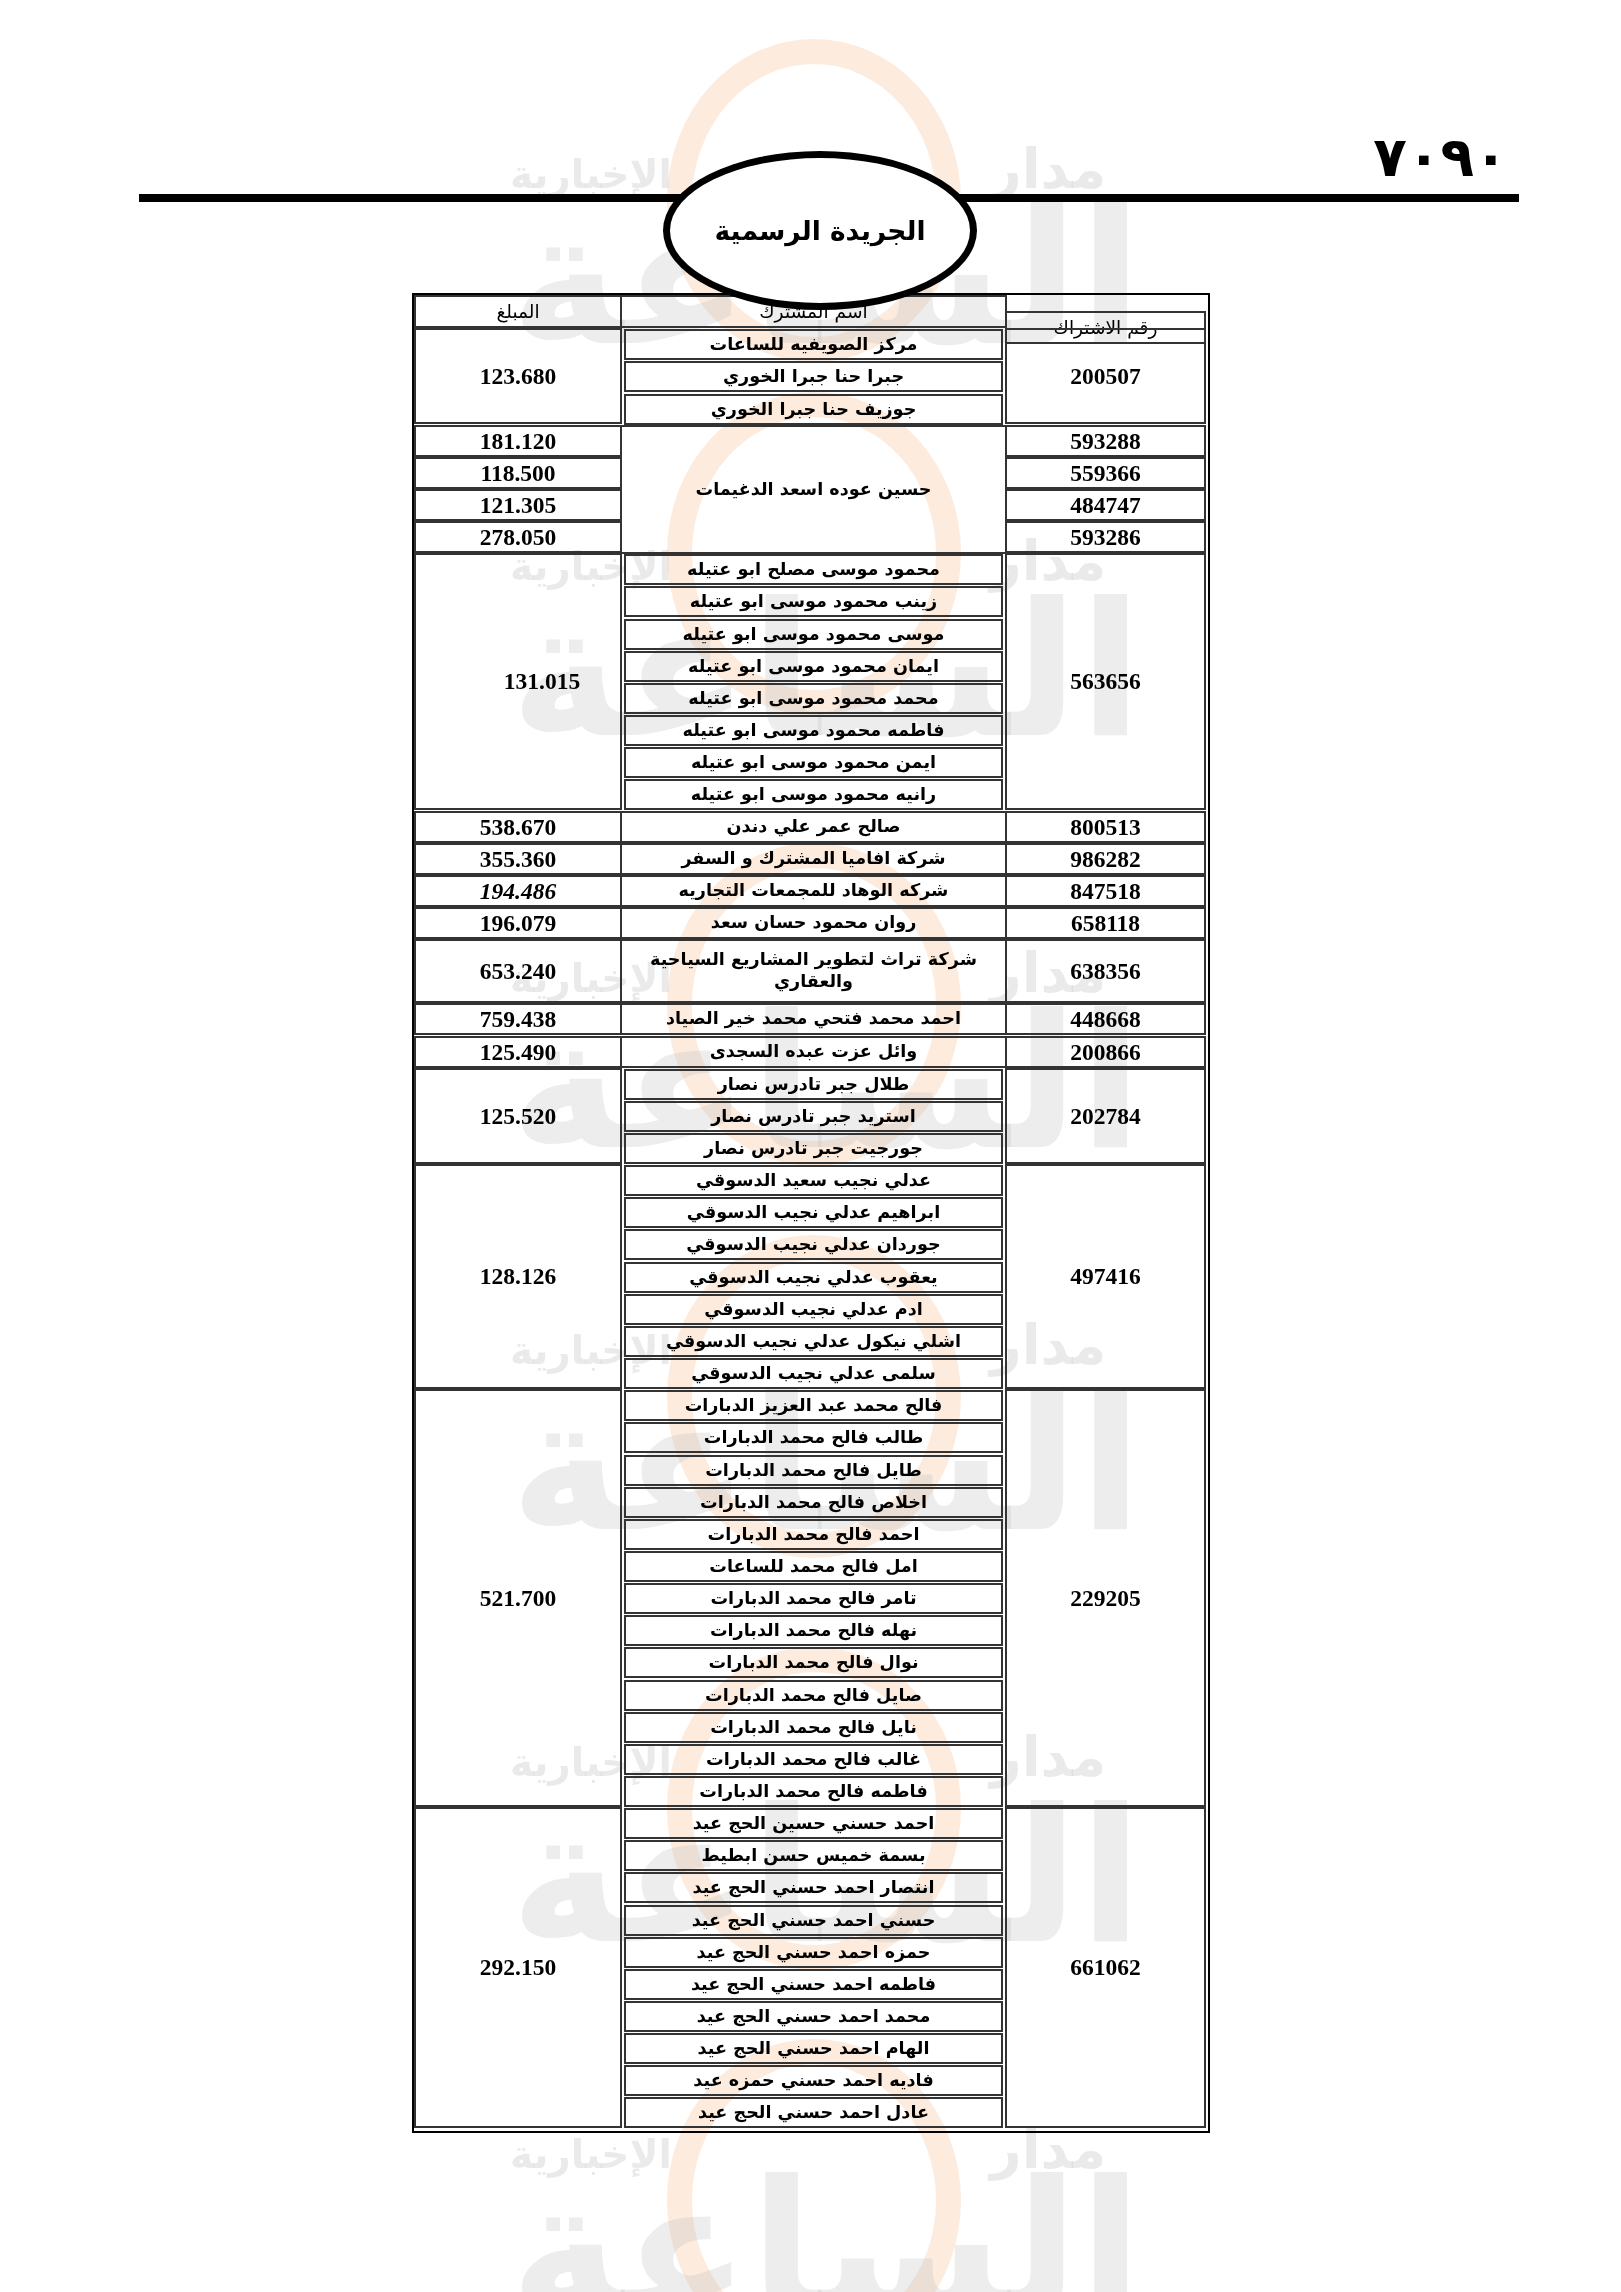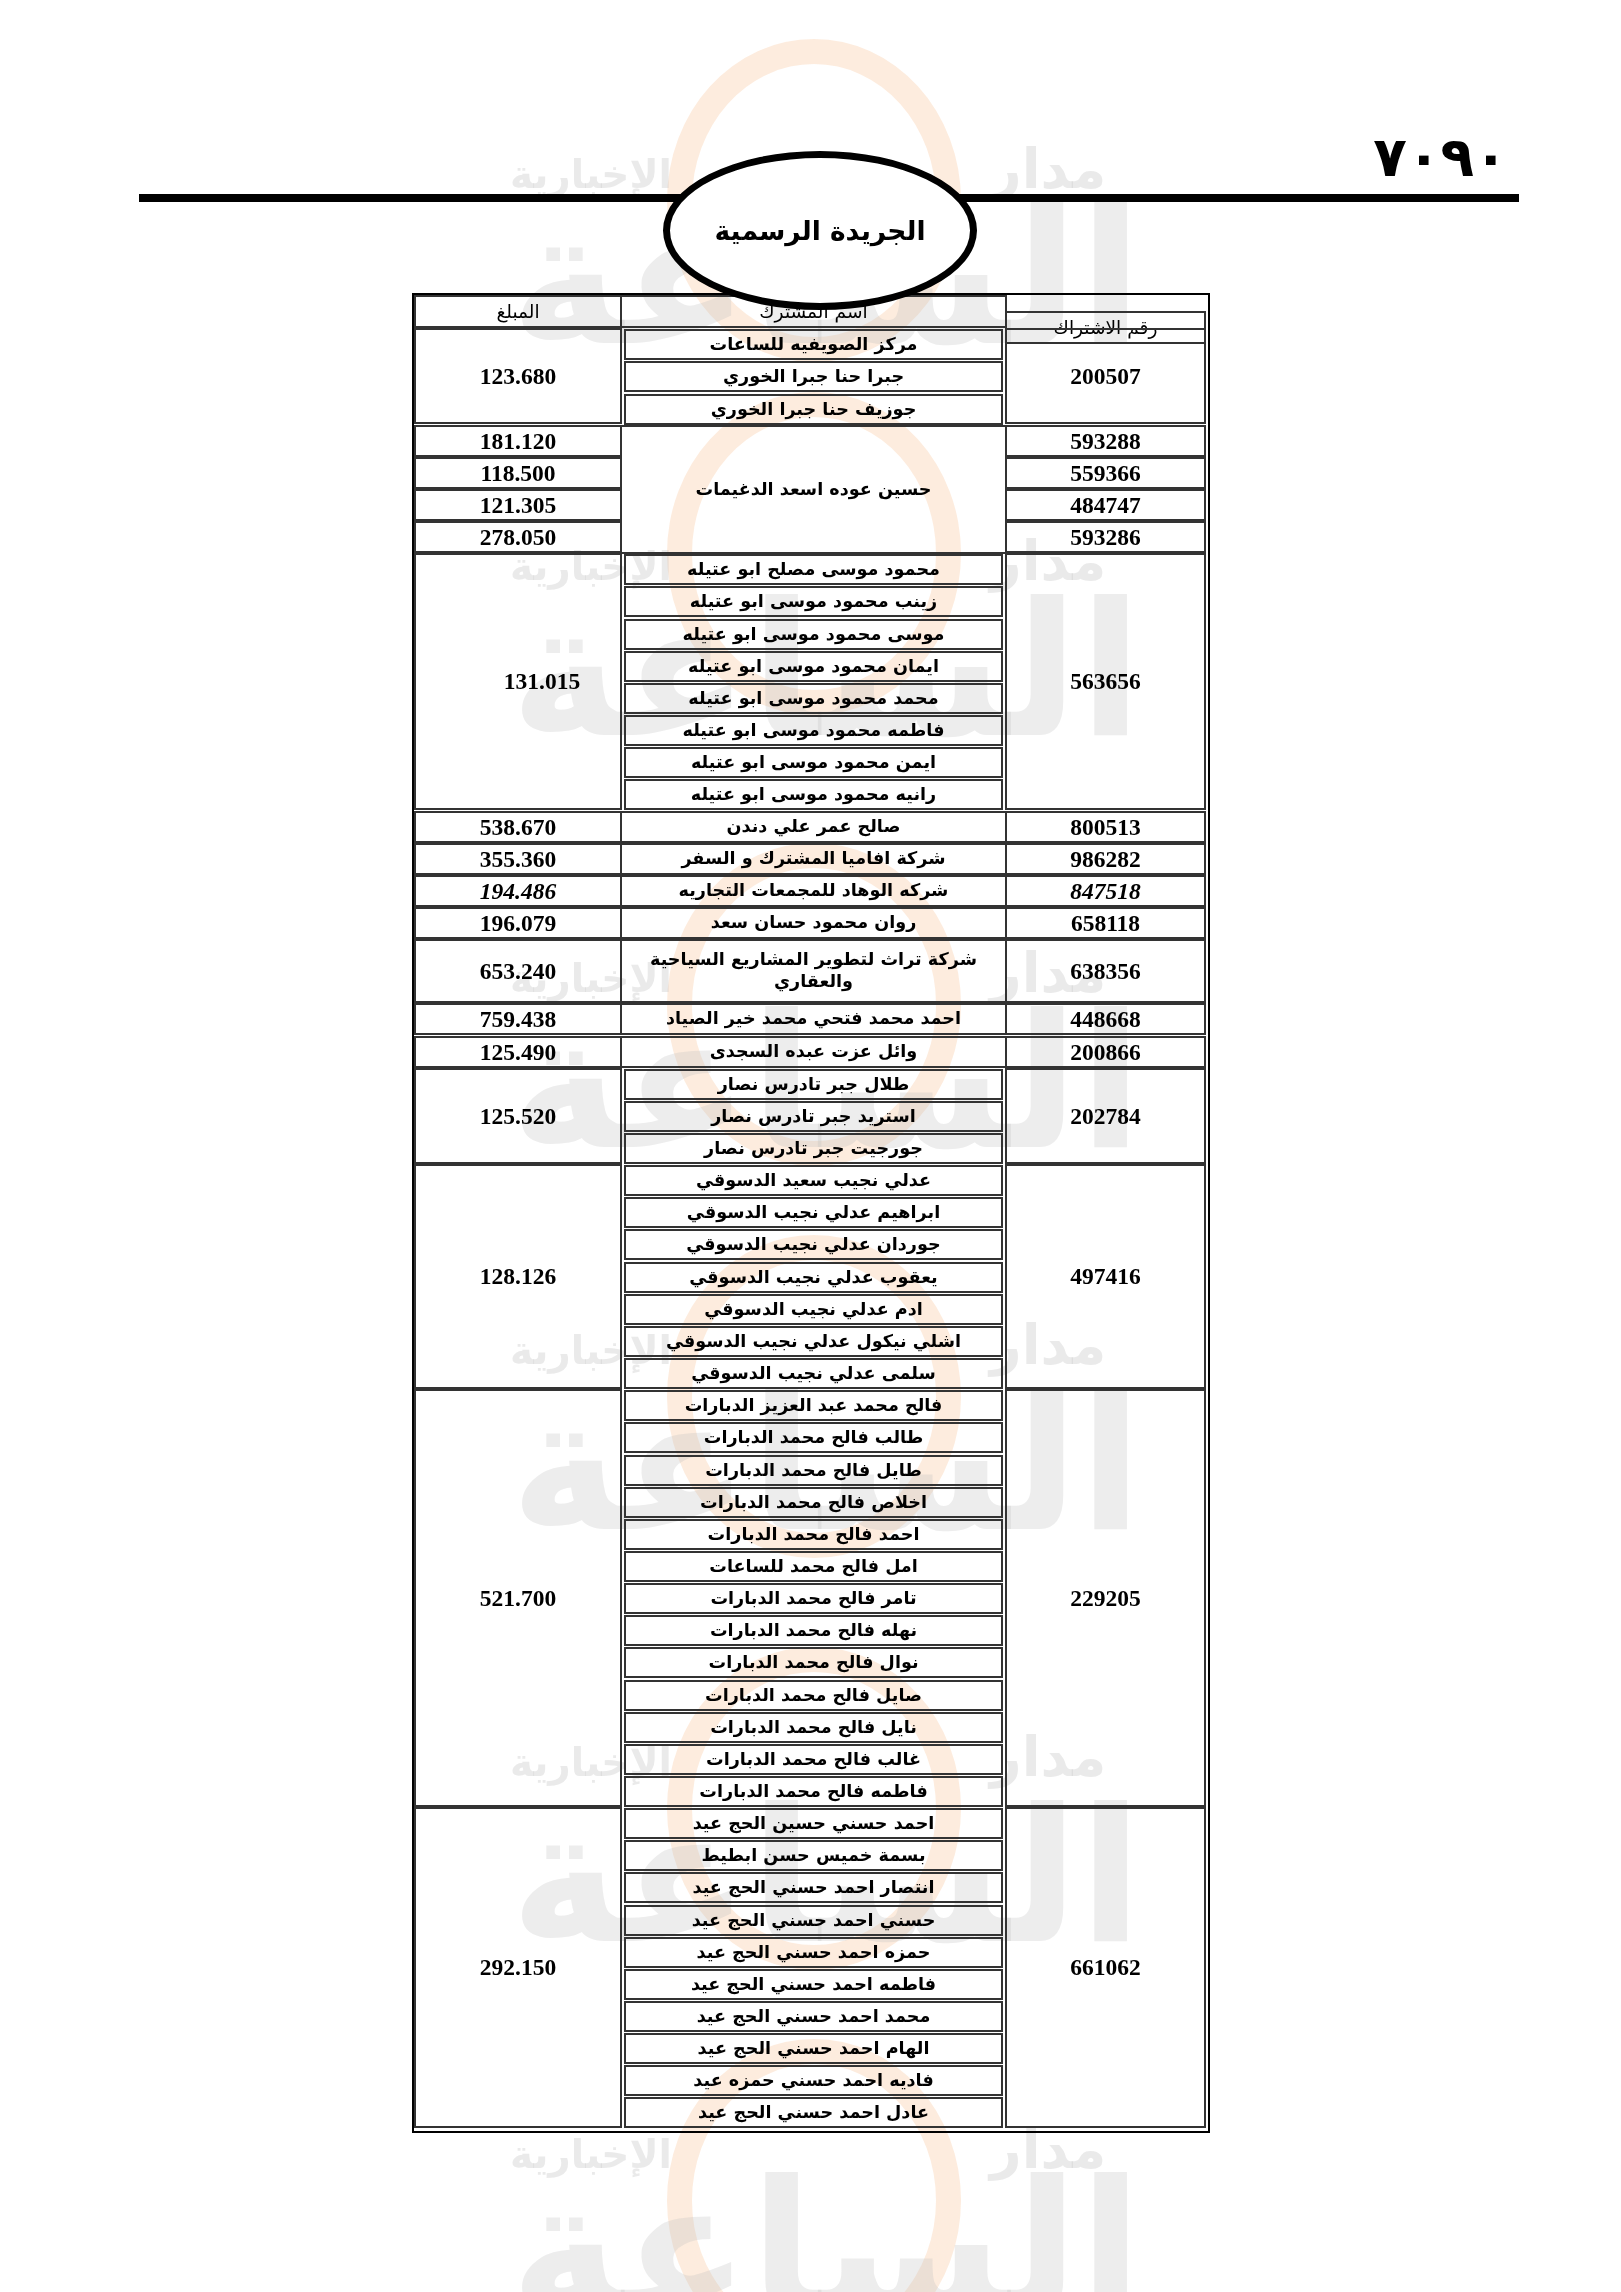--- a/index.html
+++ b/index.html
@@ -91,21 +91,21 @@
     <div class="cell name" style="left: 210px; width: 379px; top: 452px; height: 31px;">ايمن محمود موسى ابو عتيله</div>
     <div class="cell name" style="left: 210px; width: 379px; top: 484px; height: 31px;">رانيه محمود موسى ابو عتيله</div>
     <div class="cell amt" style="left: 0px; width: 208px; top: 516px; height: 32px;">538.670</div>
     <div class="cell name" style="left: 206px; width: 387px; top: 516px; height: 32px;">صالح عمر علي دندن</div>
     <div class="cell num" style="left: 591px; width: 201px; top: 516px; height: 32px;">800513</div>
     <div class="cell amt" style="left: 0px; width: 208px; top: 548px; height: 32px;">355.360</div>
     <div class="cell name" style="left: 206px; width: 387px; top: 548px; height: 32px;">شركة افاميا المشترك و السفر</div>
     <div class="cell num" style="left: 591px; width: 201px; top: 548px; height: 32px;">986282</div>
     <div class="cell amt" style="left: 0px; width: 208px; top: 580px; height: 32px; font-style: italic;">194.486</div>
     <div class="cell name" style="left: 206px; width: 387px; top: 580px; height: 32px;">شركه الوهاد للمجمعات التجاريه</div>
-    <div class="cell num" style="left: 591px; width: 201px; top: 580px; height: 32px; font-style: italic;">847518</div>
+    <div class="cell num" style="left: 591px; width: 201px; top: 580px; height: 32px;">847518</div>
     <div class="cell amt" style="left: 0px; width: 208px; top: 612px; height: 32px;">196.079</div>
     <div class="cell name" style="left: 206px; width: 387px; top: 612px; height: 32px;">روان محمود حسان سعد</div>
     <div class="cell num" style="left: 591px; width: 201px; top: 612px; height: 32px;">658118</div>
     <div class="cell amt" style="left: 0px; width: 208px; top: 644px; height: 64px;">653.240</div>
     <div class="cell name" style="left: 206px; width: 387px; top: 644px; height: 64px;">شركة تراث لتطوير المشاريع السياحية والعقاري</div>
     <div class="cell num" style="left: 591px; width: 201px; top: 644px; height: 64px;">638356</div>
     <div class="cell amt" style="left: 0px; width: 208px; top: 708px; height: 32px;">759.438</div>
     <div class="cell name" style="left: 206px; width: 387px; top: 708px; height: 32px;">احمد محمد فتحي محمد خير الصياد</div>
     <div class="cell num" style="left: 591px; width: 201px; top: 708px; height: 32px;">448668</div>
     <div class="cell amt" style="left: 0px; width: 208px; top: 741px; height: 32px;">125.490</div>

